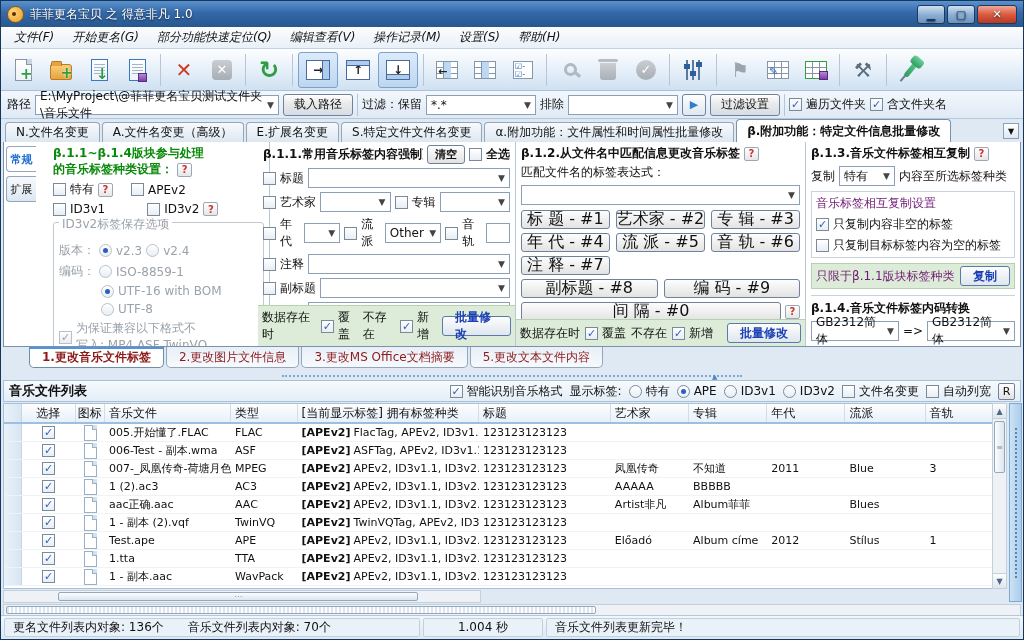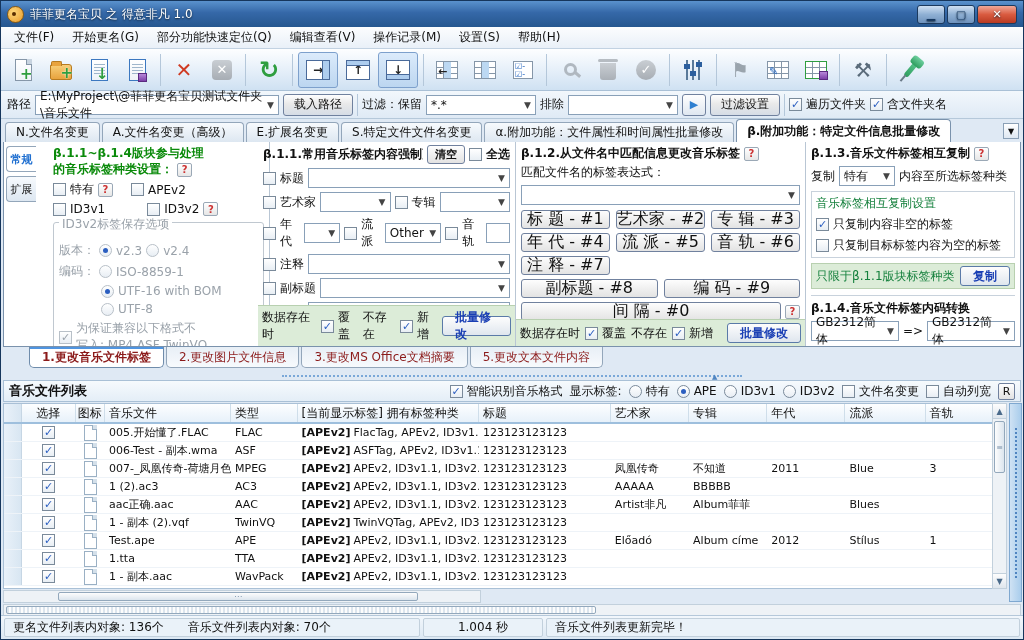--- a/index.html
+++ b/index.html
@@ -15,21 +15,21 @@
   .app-icon::after { content:""; position:absolute; left:4px; top:5px; width:4px; height:4px; border-radius:50%; background:#5a2d00; }
   .title-text { flex:1; font-size:12px; }
   .winbtns { display:flex; gap:2px; }
   .winbtn { width:28px; height:19px; border:1px solid #1c3least; border:1px solid #1c3a5e; border-radius:3px;
     background:linear-gradient(#cfe0f2,#8fb0d4 50%,#6f93bd); color:#12355e; font-size:11px; font-weight:bold;
     display:flex; align-items:center; justify-content:center; }
   .winbtn.close { width:40px; background:linear-gradient(#f0a898,#d95b40 50%,#b93a22); color:#fff; }
 
   
   .menubar { height:22px; background:linear-gradient(#fcfdfe,#e9f0f8); border-bottom:1px solid #c2d2e2;
-    display:flex; align-items:center; padding:0 4px; }
+    display:flex; align-items:center; padding:0 4px;font-style:italic; }
   .menu-item { padding:2px 9px; }
 
   
   .toolbar { height:42px; background:linear-gradient(#fdfeff,#e2edf8 60%,#cfe1f2); border-bottom:1px solid #a9c0d6;
     display:flex; align-items:center; padding:0 4px; gap:2px; }
   .tsep { width:1px; height:32px; background:#b4c7da; margin:0 3px; flex:0 0 auto; }
   .tbtn { width:36px; height:36px; display:flex; align-items:center; justify-content:center; border-radius:3px; position:relative; }
   .tbtn.boxed { width:40px; border:1px solid #7da0cc; background:linear-gradient(#dcebfb,#bcd6f0); }
   .ic-page { width:17px; height:22px; background:linear-gradient(#fff,#eef3f8); border:1px solid #8596a8; position:relative; }
   .ic-page.blue { border-color:#3c78c0; }
@@ -118,21 +118,21 @@
     background:linear-gradient(#fefefe,#e2e2e2); display:inline-flex; align-items:center; font-size:11px; }
   .footer-green { background:#dcecd8; border-top:1px solid #b8d0b0; display:flex; align-items:center; gap:5px;
     padding:3px 4px; position:absolute; left:0; right:0; bottom:0; }
   .apply-btn { margin-left:auto; height:20px; border:1px solid #5a7aa8; border-radius:3px; padding:0 12px;
     background:linear-gradient(#fdfdfd,#dfe6ee); color:#1a3fb4; font-weight:bold; display:inline-flex; align-items:center; }
   .combo.grow { flex:1; }
   .tagbtn { height:19px; border:1px solid #70819e; border-radius:3px; background:linear-gradient(#fdfdfd,#e3e3e3);
     display:flex; align-items:center; justify-content:center; font-size:16px; white-space:nowrap; }
   .b12grid { display:grid; grid-template-columns:1fr 1fr 1fr; gap:4px 6px; margin-top:5px; }
   .b12wide { display:grid; grid-template-columns:1fr 1fr; gap:4px 6px; margin-top:4px; }
-  .greenline { color:#15803d; }
+  .greenline { color:#701a75; }
   .scopebar { background:#dcecd8; border:1px solid #b8d0b0; display:flex; align-items:center; gap:4px; padding:2px 4px; margin-top:5px; }
   .b14title { font-weight:bold; margin-top:6px; border-top:1px solid #c8d2dc; padding-top:4px; }
 
   
   .subtabs { position:absolute; left:2px; top:346px; height:24px; display:flex; align-items:flex-start; gap:2px; padding-left:26px; }
   .stab { height:21px; padding:0 12px; display:flex; align-items:center; border:1px solid #93a6ba; border-top:none;
     border-radius:0 0 5px 5px; background:linear-gradient(#e8eff6,#f7fafd); color:#8b1a1a; white-space:nowrap; }
   .stab.active { font-weight:bold; background:#fff; box-shadow:0 3px 0 -1px #4f94e0 inset; border-color:#6f8cab; }
 
   

